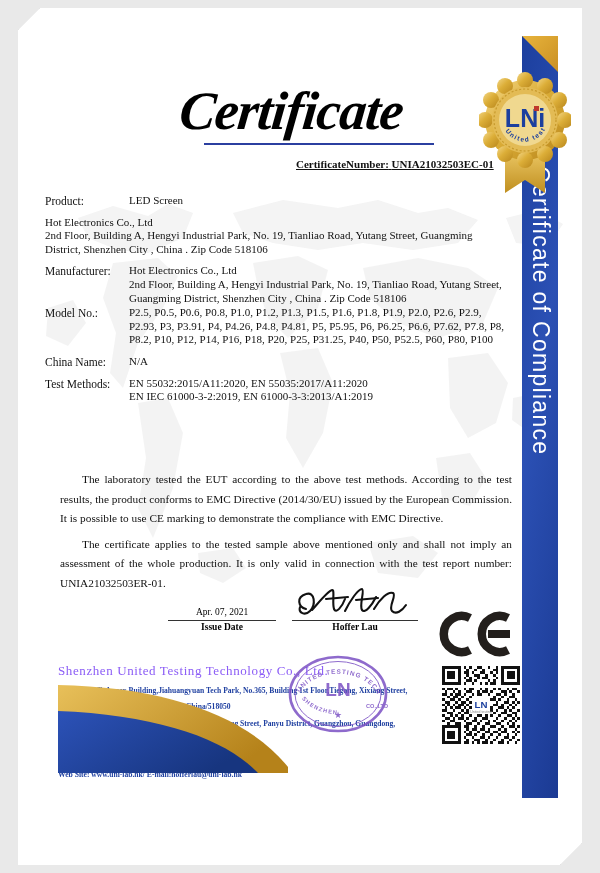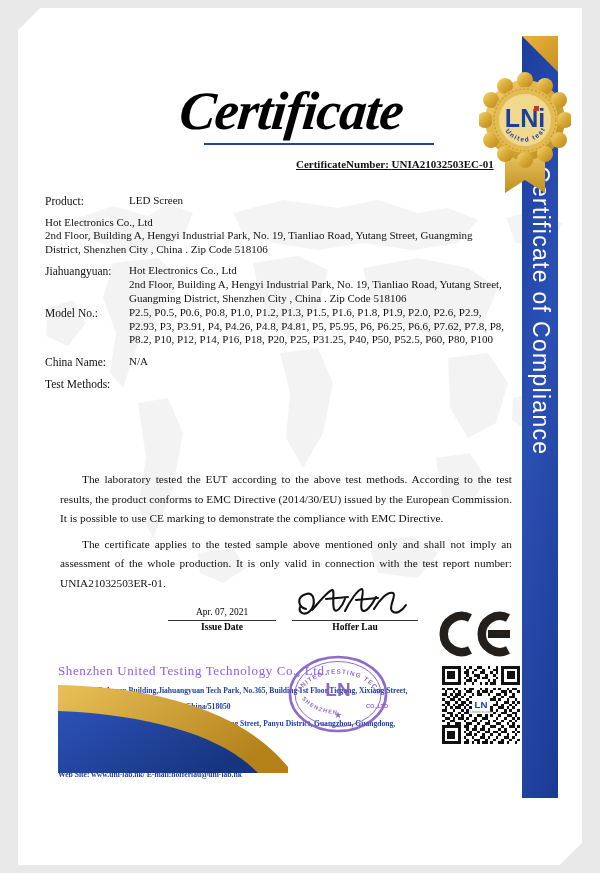--- a/index.html
+++ b/index.html
@@ -196,41 +196,45 @@
 
       <div class="row">
         <div class="val">
           <span class="sub">Hot Electronics Co., Ltd</span>
           <span class="sub">2nd Floor, Building A, Hengyi Industrial Park, No. 19, Tianliao Road, Yutang Street, Guangming District, Shenzhen City , China . Zip Code 518106</span>
         </div>
       </div>
       <div class="gap"></div>
 
       <div class="row">
-        <div class="lab">Jiahuangyuan:</div>
+        <div class="lab">Manufacturer:</div>
         <div class="val">
           <span class="sub">Hot Electronics Co., Ltd</span>
           <span class="sub">2nd Floor, Building A, Hengyi Industrial Park, No. 19, Tianliao Road, Yutang Street, Guangming District, Shenzhen City , China . Zip Code 518106</span>
         </div>
       </div>
 
       <div class="row">
         <div class="lab">Model No.:</div>
         <div class="val">P2.5, P0.5, P0.6, P0.8, P1.0, P1.2, P1.3, P1.5, P1.6, P1.8, P1.9, P2.0, P2.6, P2.9, P2.93, P3, P3.91, P4, P4.26, P4.8, P4.81, P5, P5.95, P6, P6.25, P6.6, P7.62, P7.8, P8, P8.2, P10, P12, P14, P16, P18, P20, P25, P31.25, P40, P50, P52.5, P60, P80, P100</div>
       </div>
       <div class="gap"></div>
 
       <div class="row">
         <div class="lab">China Name:</div>
         <div class="val">N/A</div>
       </div>
       <div class="gap"></div>
 
       <div class="row">
         <div class="lab">Test Methods:</div>
+        <div class="val">
+          <span class="sub">EN 55032:2015/A11:2020, EN 55035:2017/A11:2020</span>
+          <span class="sub">EN IEC 61000-3-2:2019, EN 61000-3-3:2013/A1:2019</span>
+        </div>
       </div>
 
     </div>
 
     <div class="body-text">
       <p>The laboratory tested the EUT according to the above test methods. According to the test results, the product conforms to EMC Directive (2014/30/EU) issued by the European Commission. It is possible to use CE marking to demonstrate the compliance with EMC Directive.</p>
       <p>The certificate applies to the tested sample above mentioned only and shall not imply an assessment of the whole production. It is only valid in connection with the test report number: UNIA21032503ER-01.</p>
     </div>
 
     <div class="sig">

